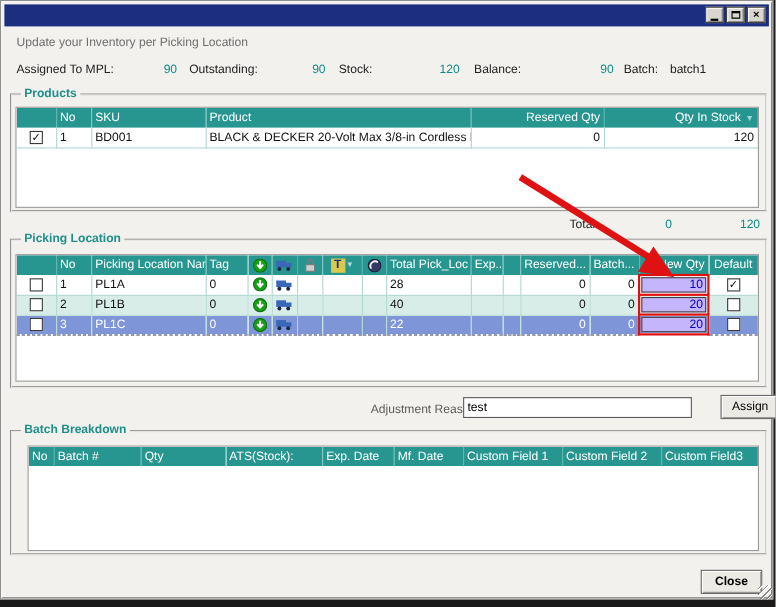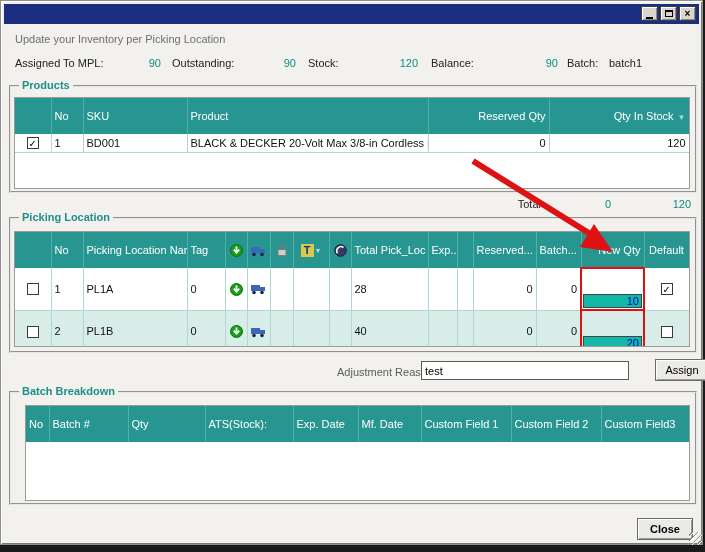--- a/index.html
+++ b/index.html
@@ -26,33 +26,33 @@
   .summary .lab { position:absolute; top:0; }
   .summary .val { position:absolute; top:0; width:50px; text-align:right; color:#0d8c86; }
   .summary .valtext { position:absolute; top:0; color:#222; }
 
   .groupbox { position:absolute; border:2px groove #e6e6e6; }
   .legend { position:absolute; top:-8px; left:8px; background:#f2f1ee; padding:0 3px;
     color:#1f8f8a; font-size:11px; font-weight:bold; }
 
   .tblwrap { position:absolute; background:#fff; border:1px solid #9a9a9a; overflow:hidden; }
   table { border-collapse:collapse; table-layout:fixed; font-size:11px; }
-  th { background:#289690; color:#fff; font-weight:normal; height:36px;
+  th { background:#289690; color:#fff; font-weight:normal; height:18px;
     padding:0 3px; border-right:1px solid #4fafa9; white-space:nowrap; overflow:hidden; text-align:left; }
   td { height:18px; padding:0 3px; border-right:1px solid #afd8d3; border-bottom:1px solid #afd8d3;
     white-space:nowrap; overflow:hidden; color:#111; }
   .r { text-align:right; } .c { text-align:center; }
   tr.mint td { background:#d8ede8; }
   tr.sel td { background:#7e96d8; color:#fff;
     border-top:1px dashed #23305e; border-bottom:1px dashed #23305e; }
   .cb { display:inline-block; width:12px; height:12px; background:#fff; border:1px solid #3a3a3a;
     font-size:10px; line-height:11px; text-align:center; color:#000; vertical-align:middle; }
   .nq { padding:1px 1px; border:2px solid #e01010 !important; }
-  .nqbox { height:14px; border:1px solid #444; background:#14b8a6; color:#0000c8;
-    text-align:right; padding:0 2px; font-size:11px; line-height:13px;margin-top:24px; }
+  .nqbox { height:14px; border:1px solid #444; background:#c4b5fd; color:#0000c8;
+    text-align:right; padding:0 2px; font-size:11px; line-height:13px; }
   .sorticon { color:#9fd8d4; font-size:8px; margin-left:4px; }
 
   .totalrow { position:absolute; top:197px; font-size:11px; width:705px; }
   .totalrow .tlab { position:absolute; left:495px; width:45px; text-align:right; color:#222; }
   .totalrow .tv1 { position:absolute; left:560px; width:50px; text-align:right; color:#0d8c86; }
   .totalrow .tv2 { position:absolute; left:630px; width:60px; text-align:right; color:#0d8c86; }
 
   .adjlabel { position:absolute; left:336px; top:365px; font-size:11px; color:#5c5c5c; }
   .adjinput { position:absolute; left:420px; top:360px; width:208px; height:19px;
     border:1px solid #5a5a5a; background:#fff; font-family:"Liberation Sans",sans-serif;

